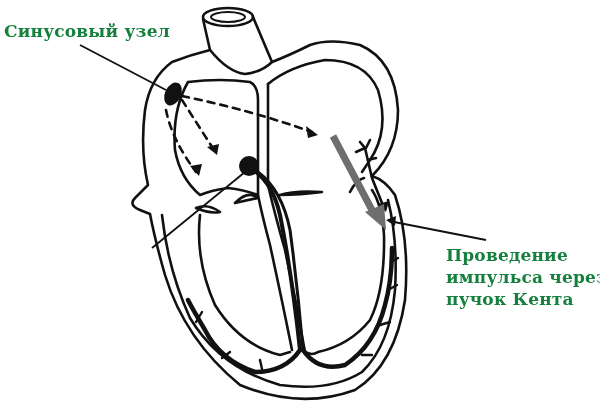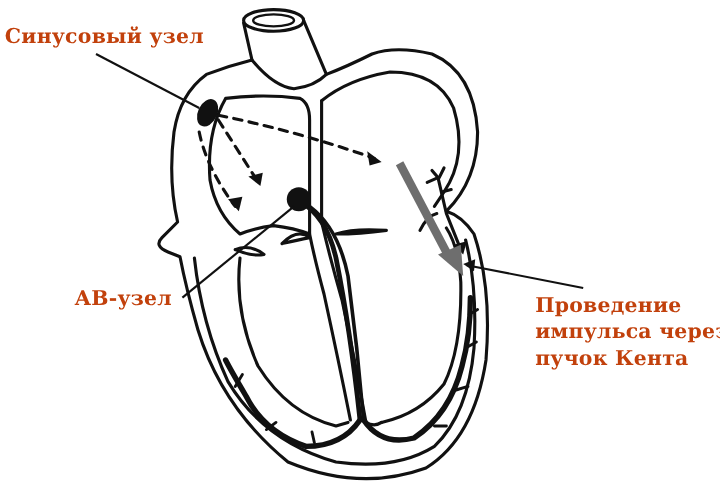--- a/index.html
+++ b/index.html
@@ -2,21 +2,21 @@
 <html><head>
   <meta charset="utf-8">
   <style>
     html, body { margin: 0; padding: 0; background: #ffffff; }
     body { width: 600px; height: 410px; position: relative; overflow: hidden; }
     .stage { position: absolute; left: 0; top: 0; width: 600px; height: 410px; }
     .label {
       position: absolute;
       font-family: "DejaVu Serif", "Liberation Serif", serif;
       font-weight: bold;
-      color: #c2410c;
+      color: #15803d;
       font-size: 17px;
       line-height: 22px;
       white-space: nowrap;
       letter-spacing: 0.2px;
     }
     .label-sa { left: 4px; top: 20px; }
     .label-av { left: 62px; top: 238px; }
     .label-kent { left: 446px; top: 244px; }
     .label-kent span { display: block; }
     svg { position: absolute; left: 0; top: 0; }
@@ -110,19 +110,18 @@
 
     <g stroke="#111" stroke-width="1.8" fill="none">
       <line x1="80" y1="45" x2="166" y2="90"></line>
       <line x1="152" y1="248" x2="245" y2="172"></line>
       <line x1="486" y1="240" x2="389" y2="221"></line>
     </g>
     <polygon points="386,220 396,216 395,226" fill="#111"></polygon>
   </svg>
 
   <div class="label label-sa">Синусовый узел</div>
-  <div class="label label-av">АВ-узел</div>
   <div class="label label-kent">
     <span>Проведение</span>
     <span>импульса через</span>
     <span>пучок Кента</span>
   </div>
 </div>
 
 </body></html>

